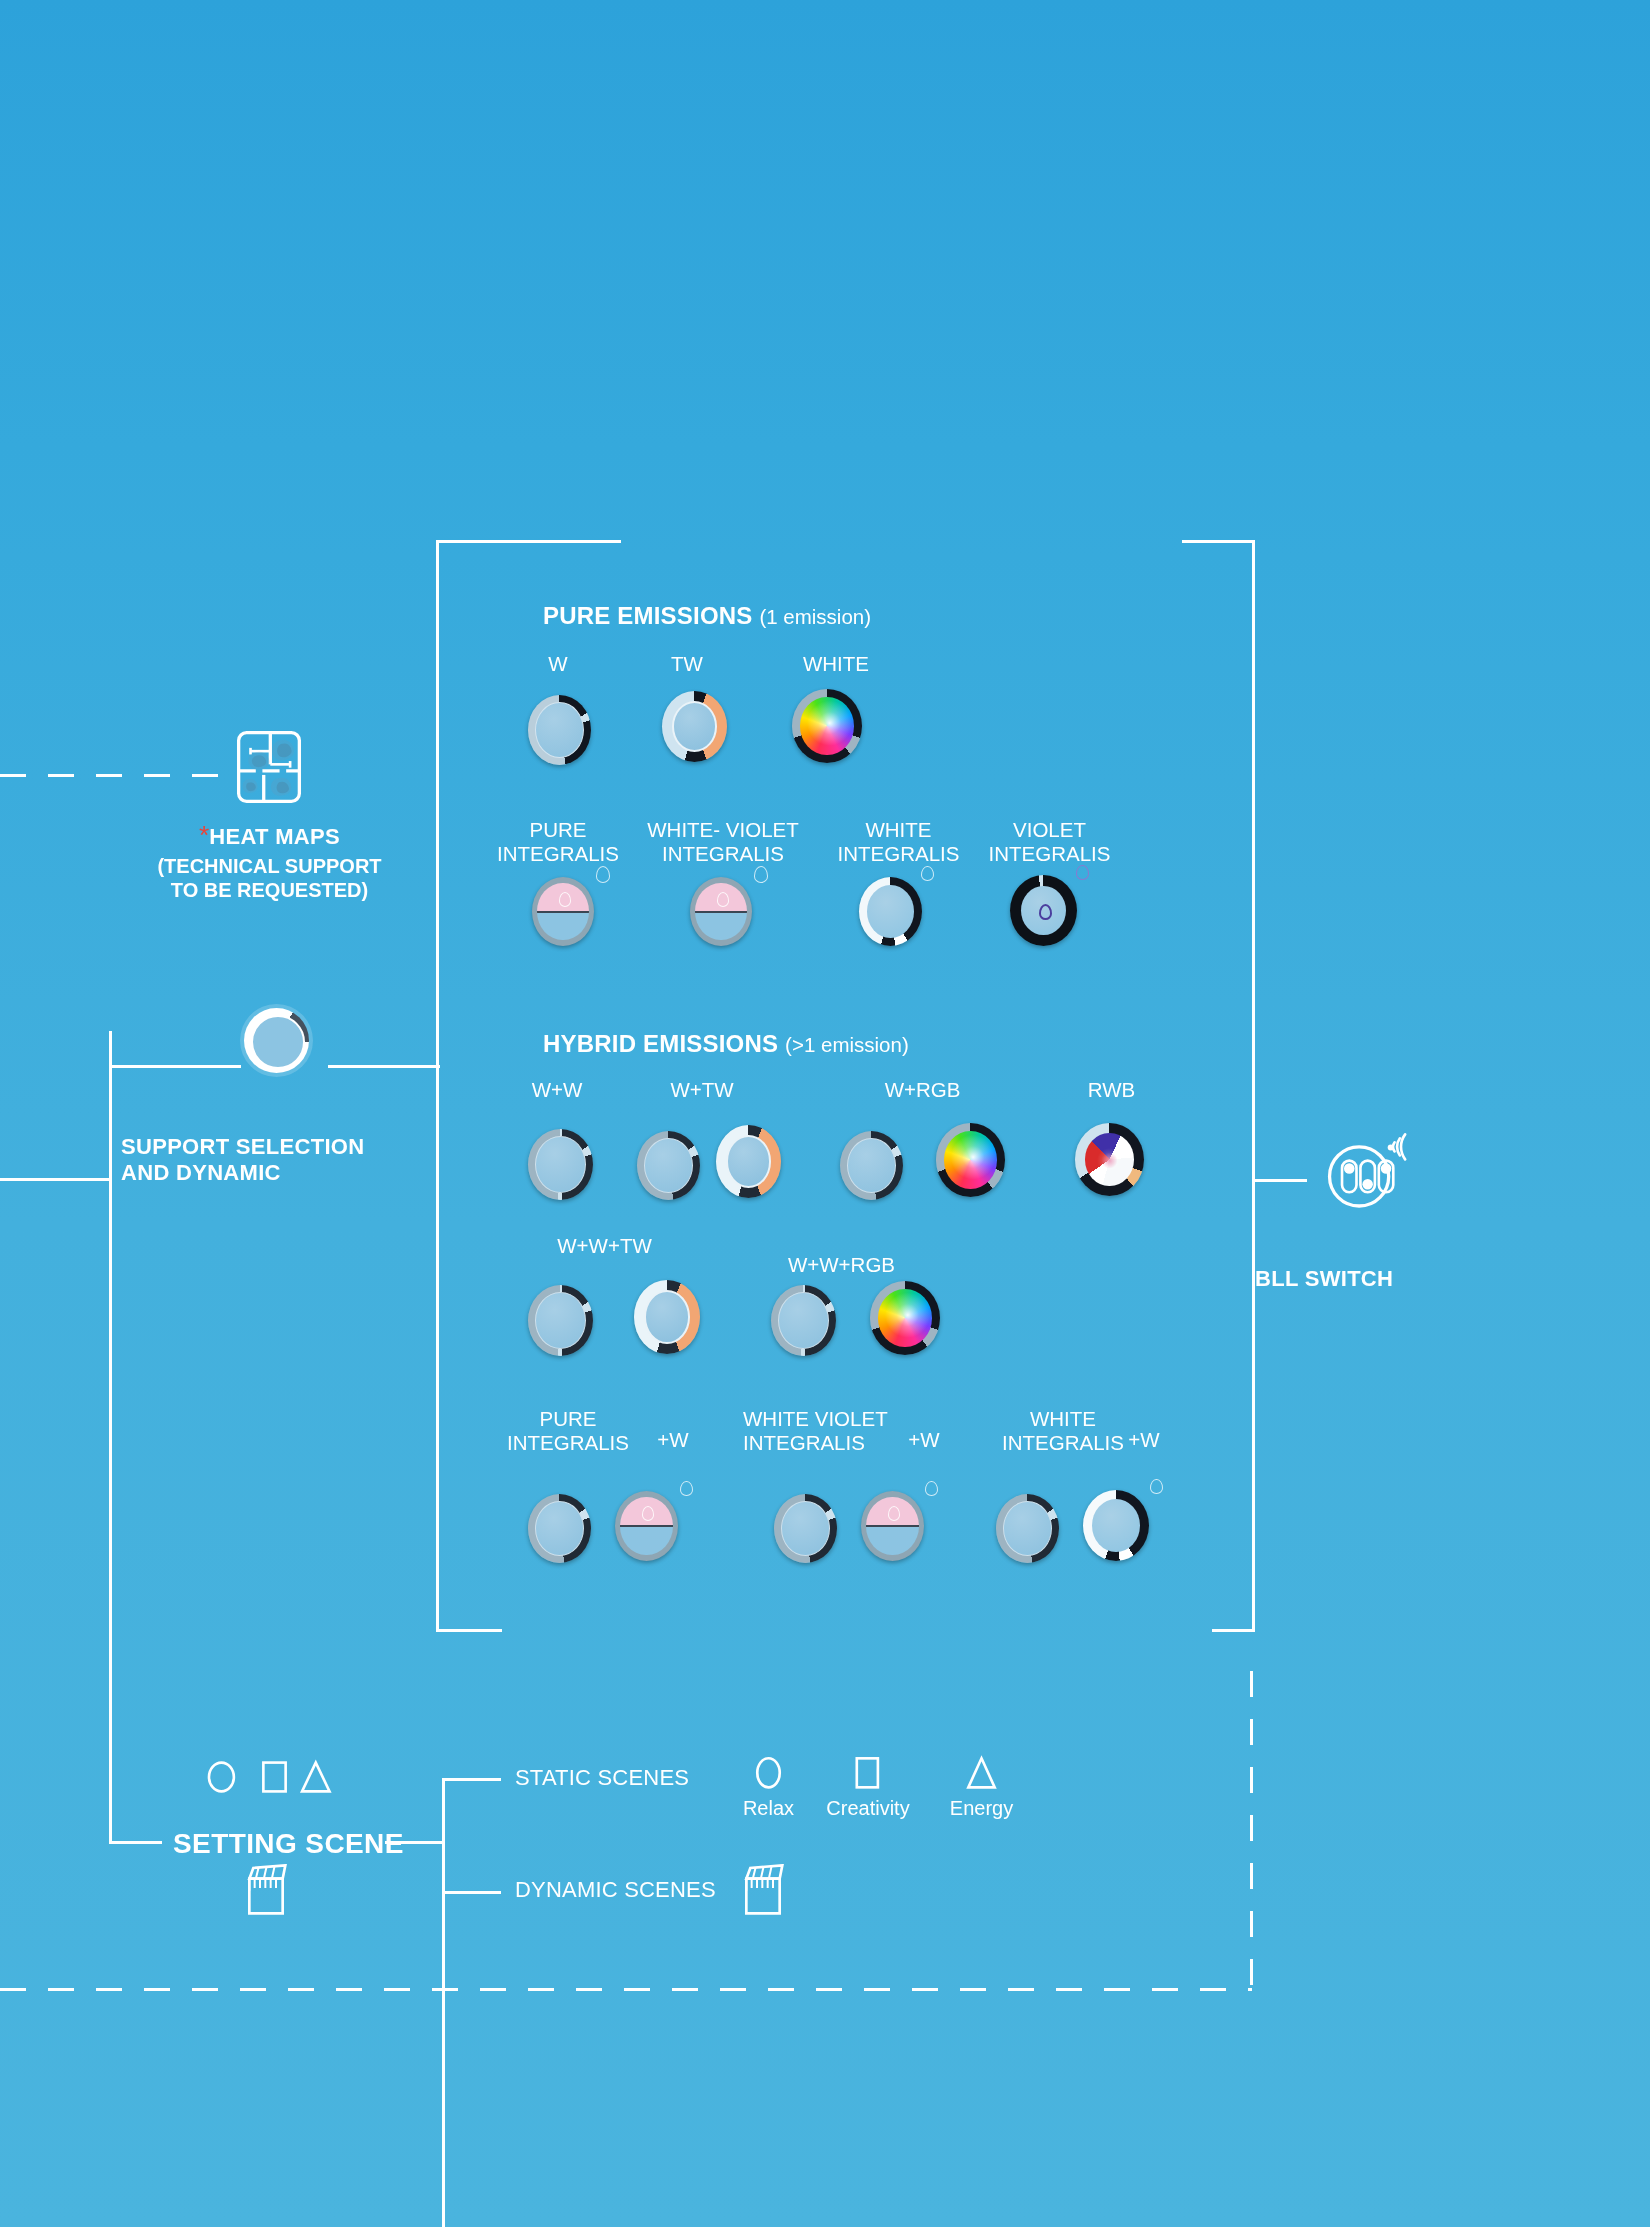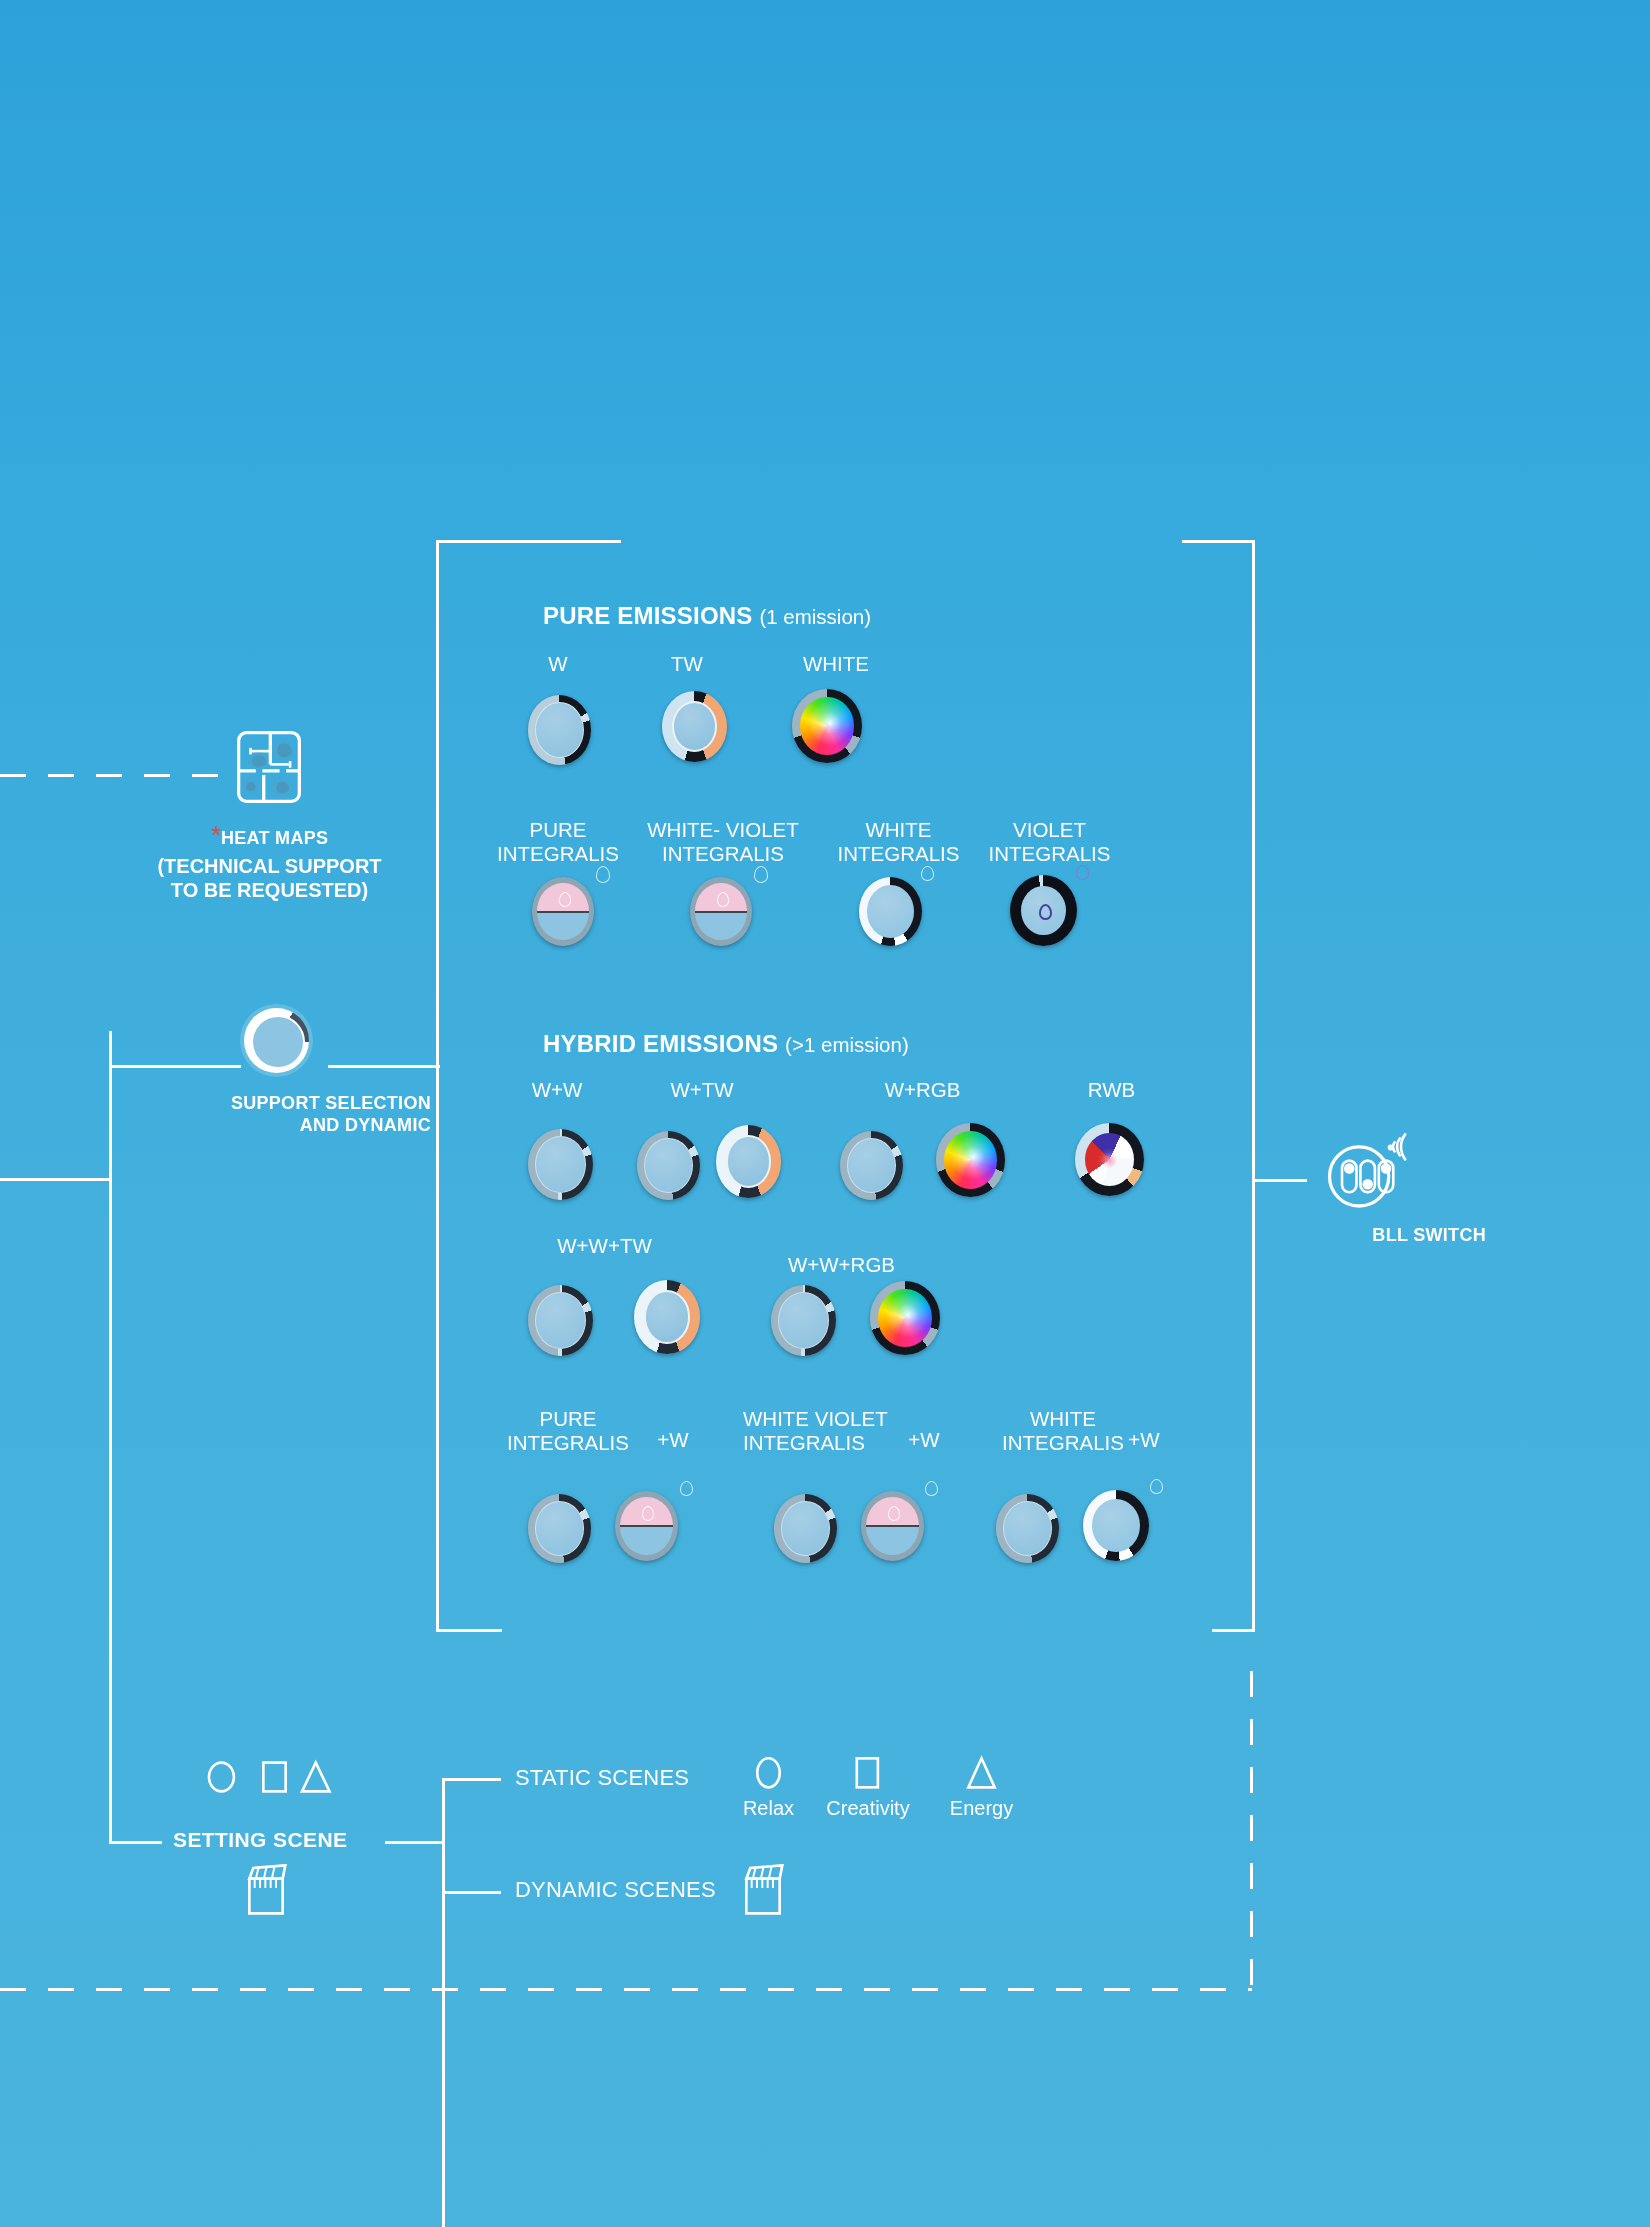--- a/index.html
+++ b/index.html
@@ -16,24 +16,24 @@
   .line-v{position:absolute;width:2.6px;background:#fff;}
   .dash-h{position:absolute;height:3.3px;
     background-image:repeating-linear-gradient(to right,#fff 0 26.4px,transparent 26.4px 48px);}
   .dash-v{position:absolute;width:3.3px;
     background-image:repeating-linear-gradient(to bottom,#fff 0 26.4px,transparent 26.4px 48px);}
 
   
   .sec-title{font-size:24px;font-weight:bold;letter-spacing:0.2px;white-space:nowrap;}
   .sec-title .sub{font-weight:normal;font-size:20.5px;letter-spacing:0;}
   .grp-label{font-size:20.5px;font-weight:normal;text-align:center;line-height:1.15;white-space:nowrap;}
-  .node-label{font-size:18px;font-weight:bold;text-align:right;line-height:1.2;letter-spacing:0.3px;}
+  .node-label{font-size:22px;font-weight:bold;text-align:left;line-height:1.2;letter-spacing:0.3px;margin-top:41px;}
   .node-sub{font-size:20px;font-weight:bold;text-align:center;line-height:1.2;}
   .tree-label{font-size:22px;font-weight:normal;white-space:nowrap;letter-spacing:0.2px;}
-  .tree-label-b{font-size:21px;font-weight:bold;white-space:nowrap;letter-spacing:0.4px;}
+  .tree-label-b{font-size:28px;font-weight:bold;white-space:nowrap;letter-spacing:0.4px;}
   .scene-name{font-size:20px;font-weight:normal;text-align:center;white-space:nowrap;}
   .star{color:#e8453c;font-size:26.4px;line-height:1;}
 
   
   .knob{position:absolute;border-radius:50%;}
   .knob .ring{position:absolute;inset:0;border-radius:50%;
      box-shadow:0 2px 4.6px rgba(0,0,0,.30);}
   .knob .inner{position:absolute;border-radius:50%;}
   .knob .bulb{position:absolute;border-radius:50%;}
 </style>

